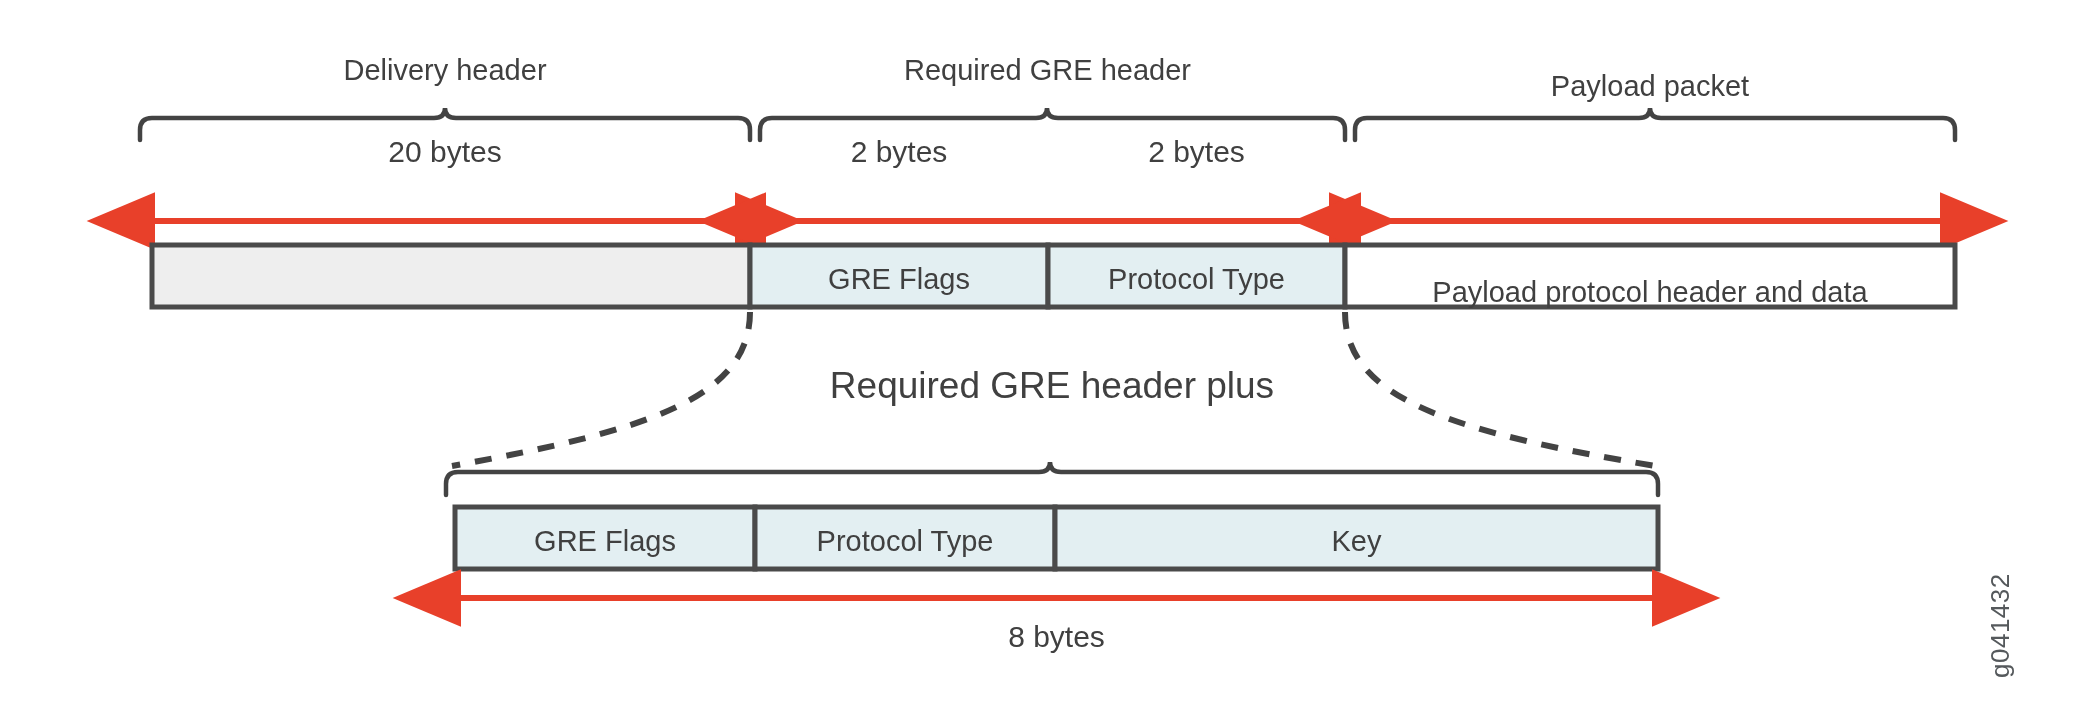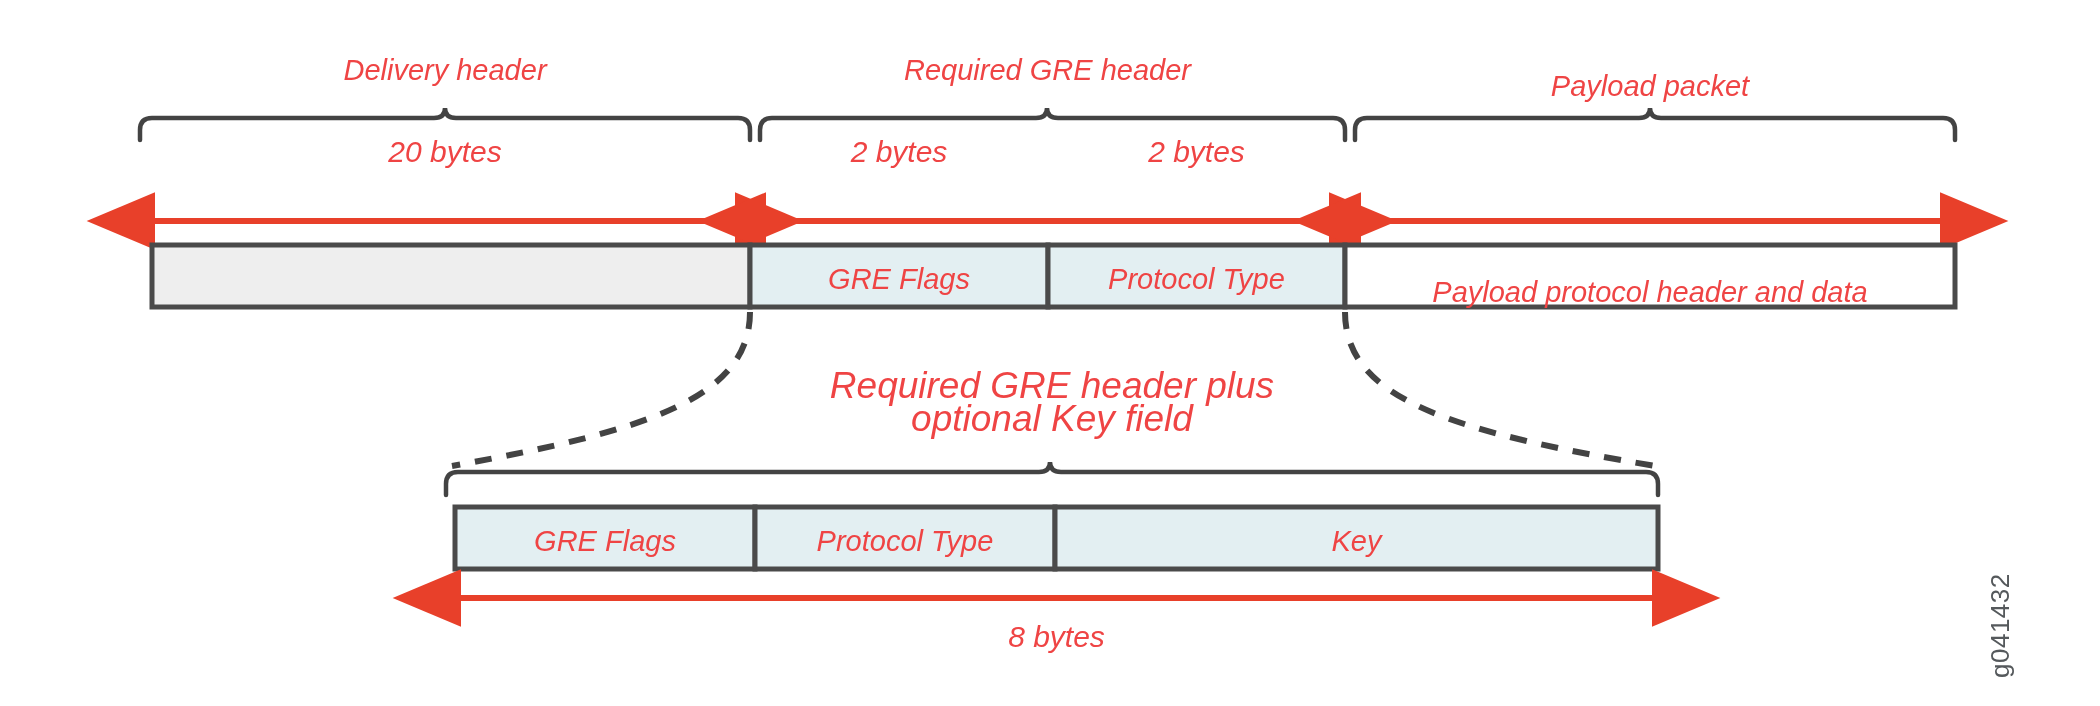--- a/index.html
+++ b/index.html
@@ -20,25 +20,24 @@
   #svg-layer {
     position: absolute;
     top: 0;
     left: 0;
     width: 2100px;
     height: 706px;
   }
   .label {
     position: absolute;
     font-size: 29px;
-    color: #ef4444;
+    color: #404040;
     text-align: center;
     white-space: nowrap;
     line-height: 1.25;
-    font-style: italic;
   }
   .group-label { font-size: 29px; }
   .size-label  { font-size: 30px; }
   .cell-label  { font-size: 29px; }
   .mid-label {
     font-size: 37px;
     text-align: center;
     white-space: normal;
     line-height: 1.30;
   }
@@ -124,21 +123,20 @@
 
   <div class="label size-label" style="left:140px; top:133px; width:610px;">20 bytes</div>
   <div class="label size-label" style="left:750px; top:133px; width:298px;">2 bytes</div>
   <div class="label size-label" style="left:1048px; top:133px; width:297px;">2 bytes</div>
 
   <div class="label cell-label" style="left:750px; top:261px; width:298px;">GRE Flags</div>
   <div class="label cell-label" style="left:1048px; top:261px; width:297px;">Protocol Type</div>
   <div class="label cell-label" style="left:1345px; top:261px; width:610px;margin-top:13px;">Payload protocol header and data</div>
 
   <div class="label mid-label" style="left:802px; top:362px; width:500px;">Required GRE header plus</div>
-  <div class="label mid-label" style="left:802px; top:395px; width:500px;">optional Key field</div>
 
   <div class="label cell-label" style="left:455px; top:523px; width:300px;">GRE Flags</div>
   <div class="label cell-label" style="left:755px; top:523px; width:300px;">Protocol Type</div>
   <div class="label cell-label" style="left:1055px; top:523px; width:603px;">Key</div>
 
   <div class="label size-label" style="left:455px; top:618px; width:1203px;">8 bytes</div>
 
   <div class="figid" style="left:1985px; top:678px;">g041432</div>
 
 </div>

